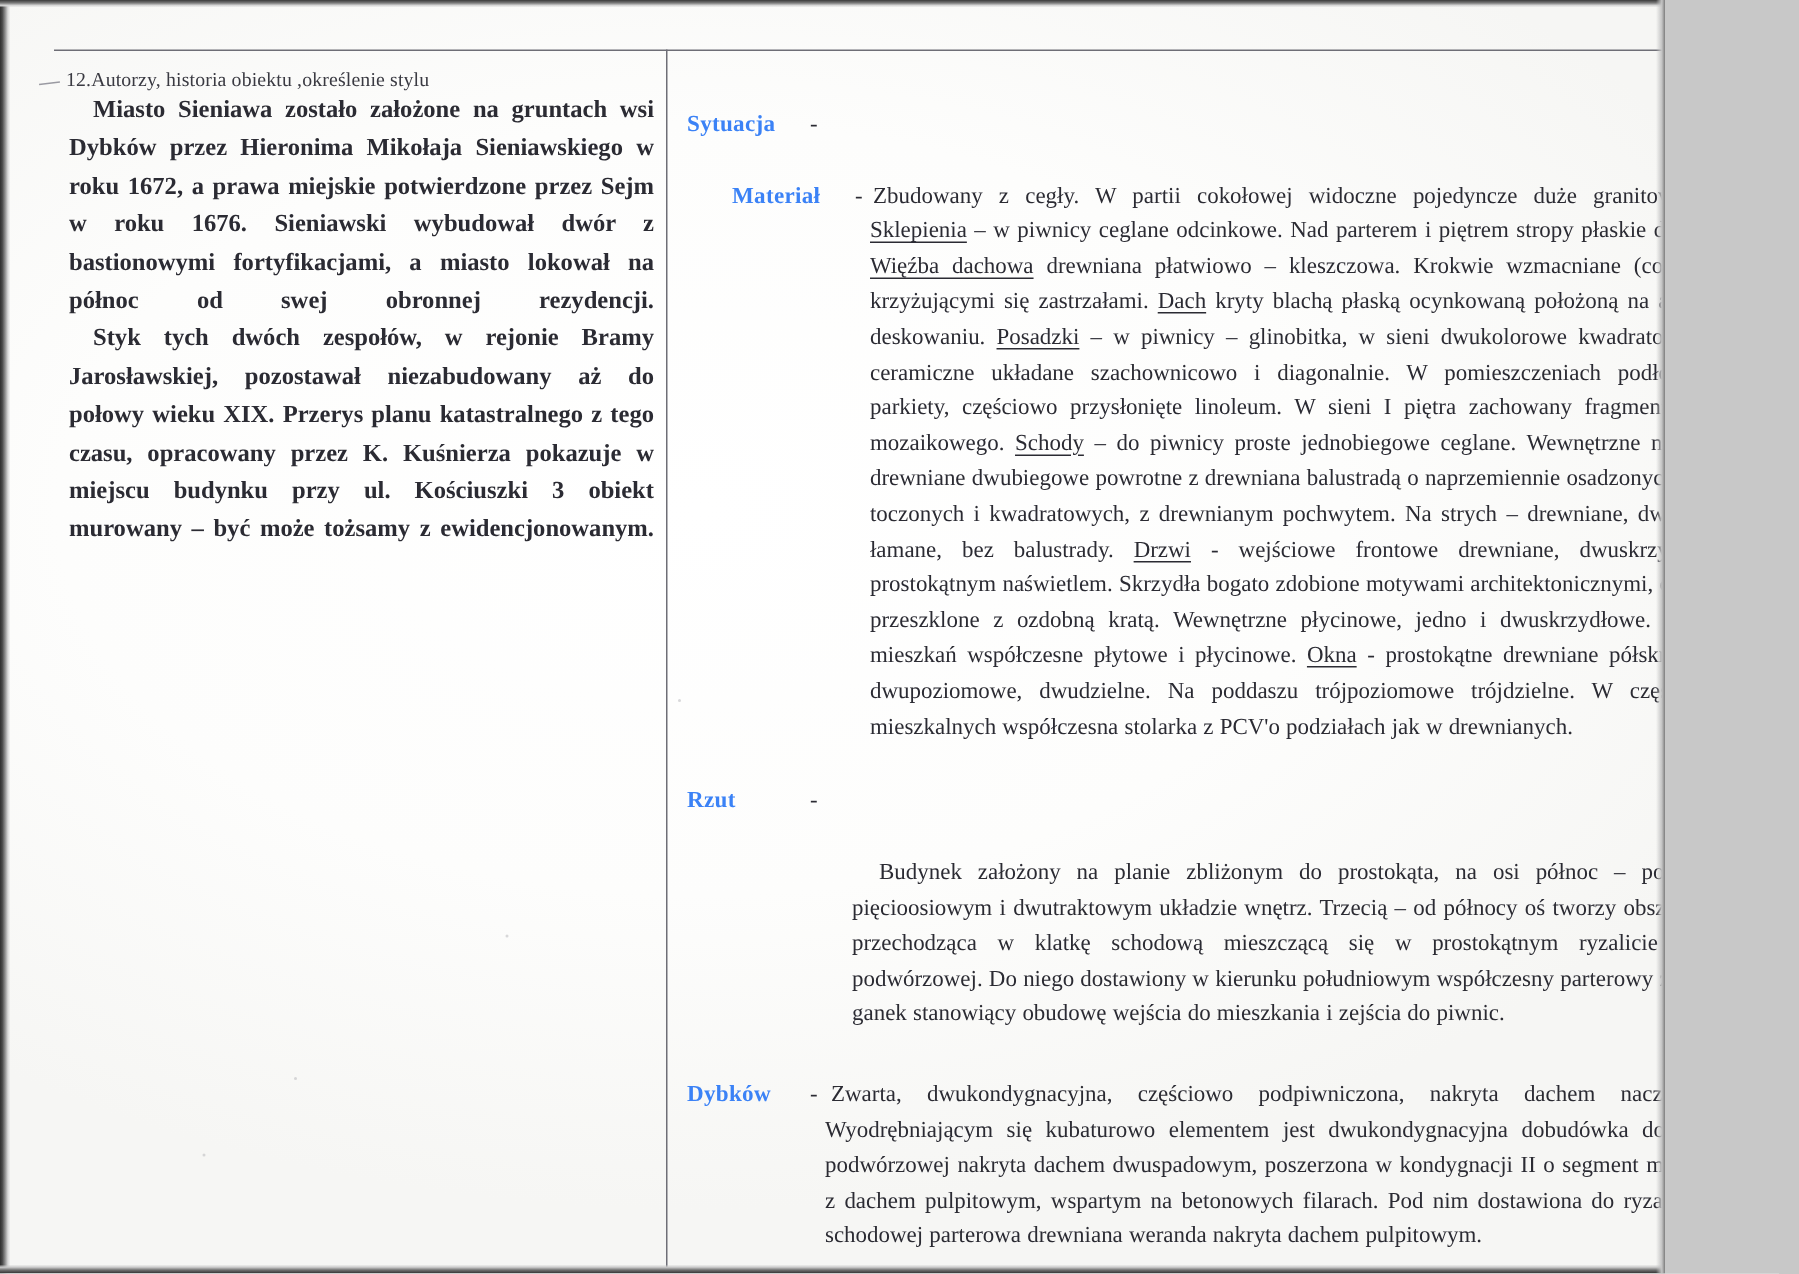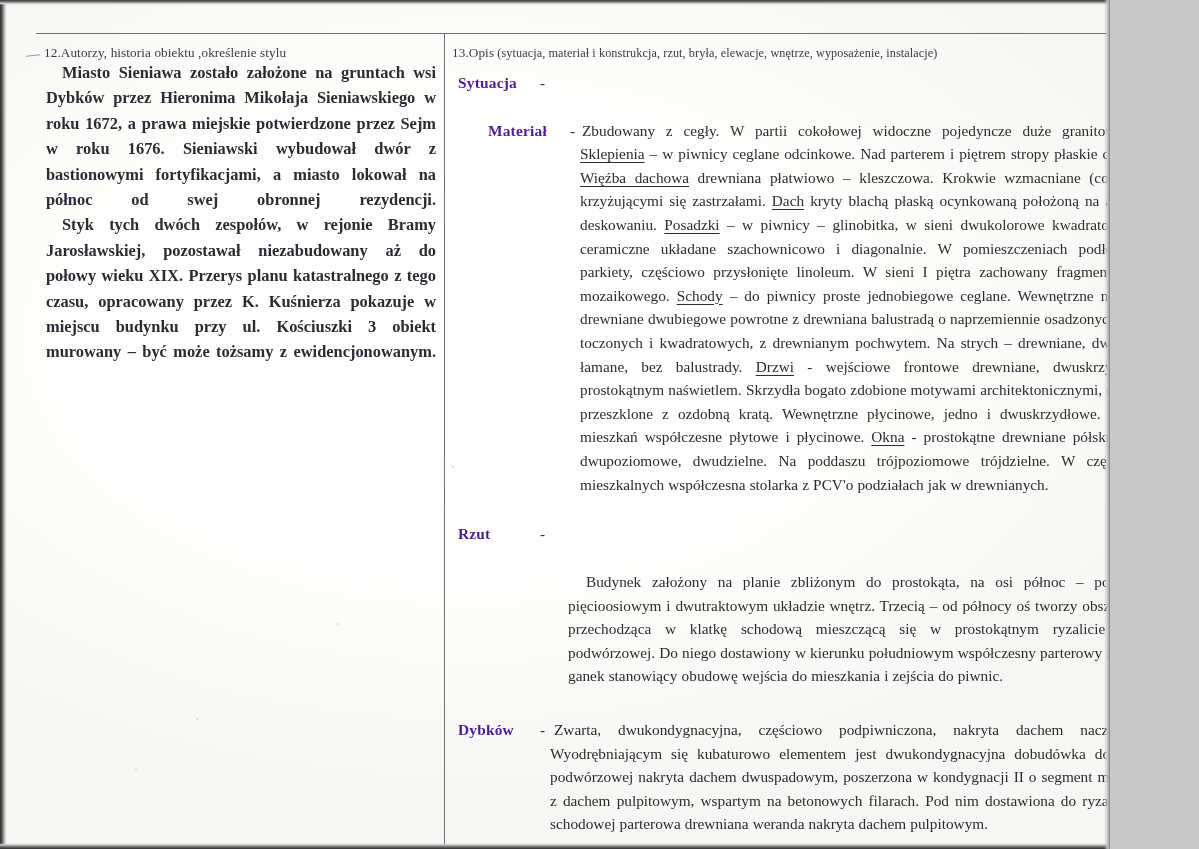--- a/index.html
+++ b/index.html
@@ -137,21 +137,21 @@
     display: flex;
     align-items: flex-start;
     margin-bottom: 20px;
   }
   .sec-label {
     flex: 0 0 auto;
     width: 82px;
     font-weight: bold;
     font-size: 15.4px;
     line-height: 23.6px;
-    color: #4c1d95;
+    color: #3b82f6;
     letter-spacing: .2px;
   }
   .sec-dash {
     flex: 0 0 auto;
     width: 10px;
     font-size: 15.2px;
     line-height: 23.6px;
     color: #2b2b33;
     text-align: left;
   }
@@ -191,21 +191,20 @@
 <div id="page">
 
   <div class="paper-tone"></div>
 
   <div class="table-frame"></div>
   <div class="col-divider"></div>
   <div class="tick-left"></div>
 
   <div class="field-caption" id="caption-12"><span>12.</span><span>Autorzy, historia obiektu ,określenie stylu</span></div>
 
-  <div class="field-caption" id="caption-13"><span class="cap-num">13.</span><span class="cap-num">Opis</span><span class="cap-rest">&nbsp;</span><span class="cap-rest">(sytuacja, materiał i konstrukcja, rzut, bryła, elewacje, wnętrze, wyposażenie, instalacje)</span></div>
 
   <div id="left-col">
     <p class="indent justify-all">Miasto Sieniawa zostało założone na gruntach wsi Dybków przez Hieronima Mikołaja Sieniawskiego w roku 1672, a prawa miejskie potwierdzone przez Sejm w roku 1676. Sieniawski wybudował dwór z bastionowymi fortyfikacjami, a miasto lokował na północ od swej obronnej rezydencji.</p>
     <p class="indent justify-all">Styk tych dwóch zespołów, w rejonie Bramy Jarosławskiej, pozostawał niezabudowany aż do połowy wieku XIX. Przerys planu katastralnego z tego czasu, opracowany przez K. Kuśnierza pokazuje w miejscu budynku przy ul. Kościuszki 3 obiekt murowany – być może tożsamy z ewidencjonowanym.</p>
   </div>
 
   <div id="right-col">
 
     <div class="section" id="section-sytuacja">
       <div class="sec-label">Sytuacja</div>

